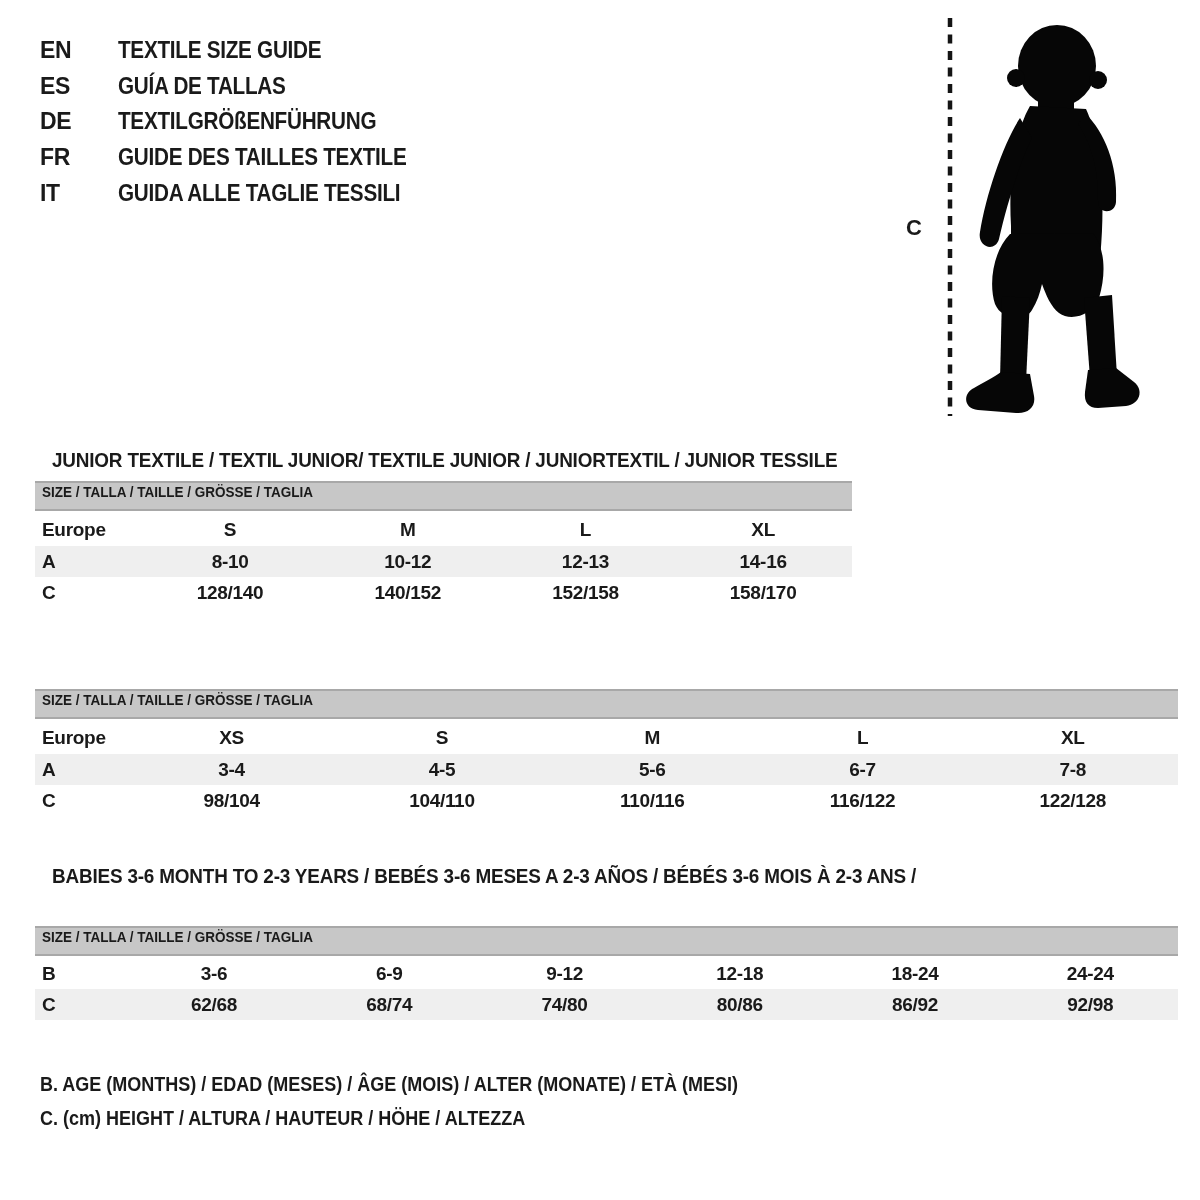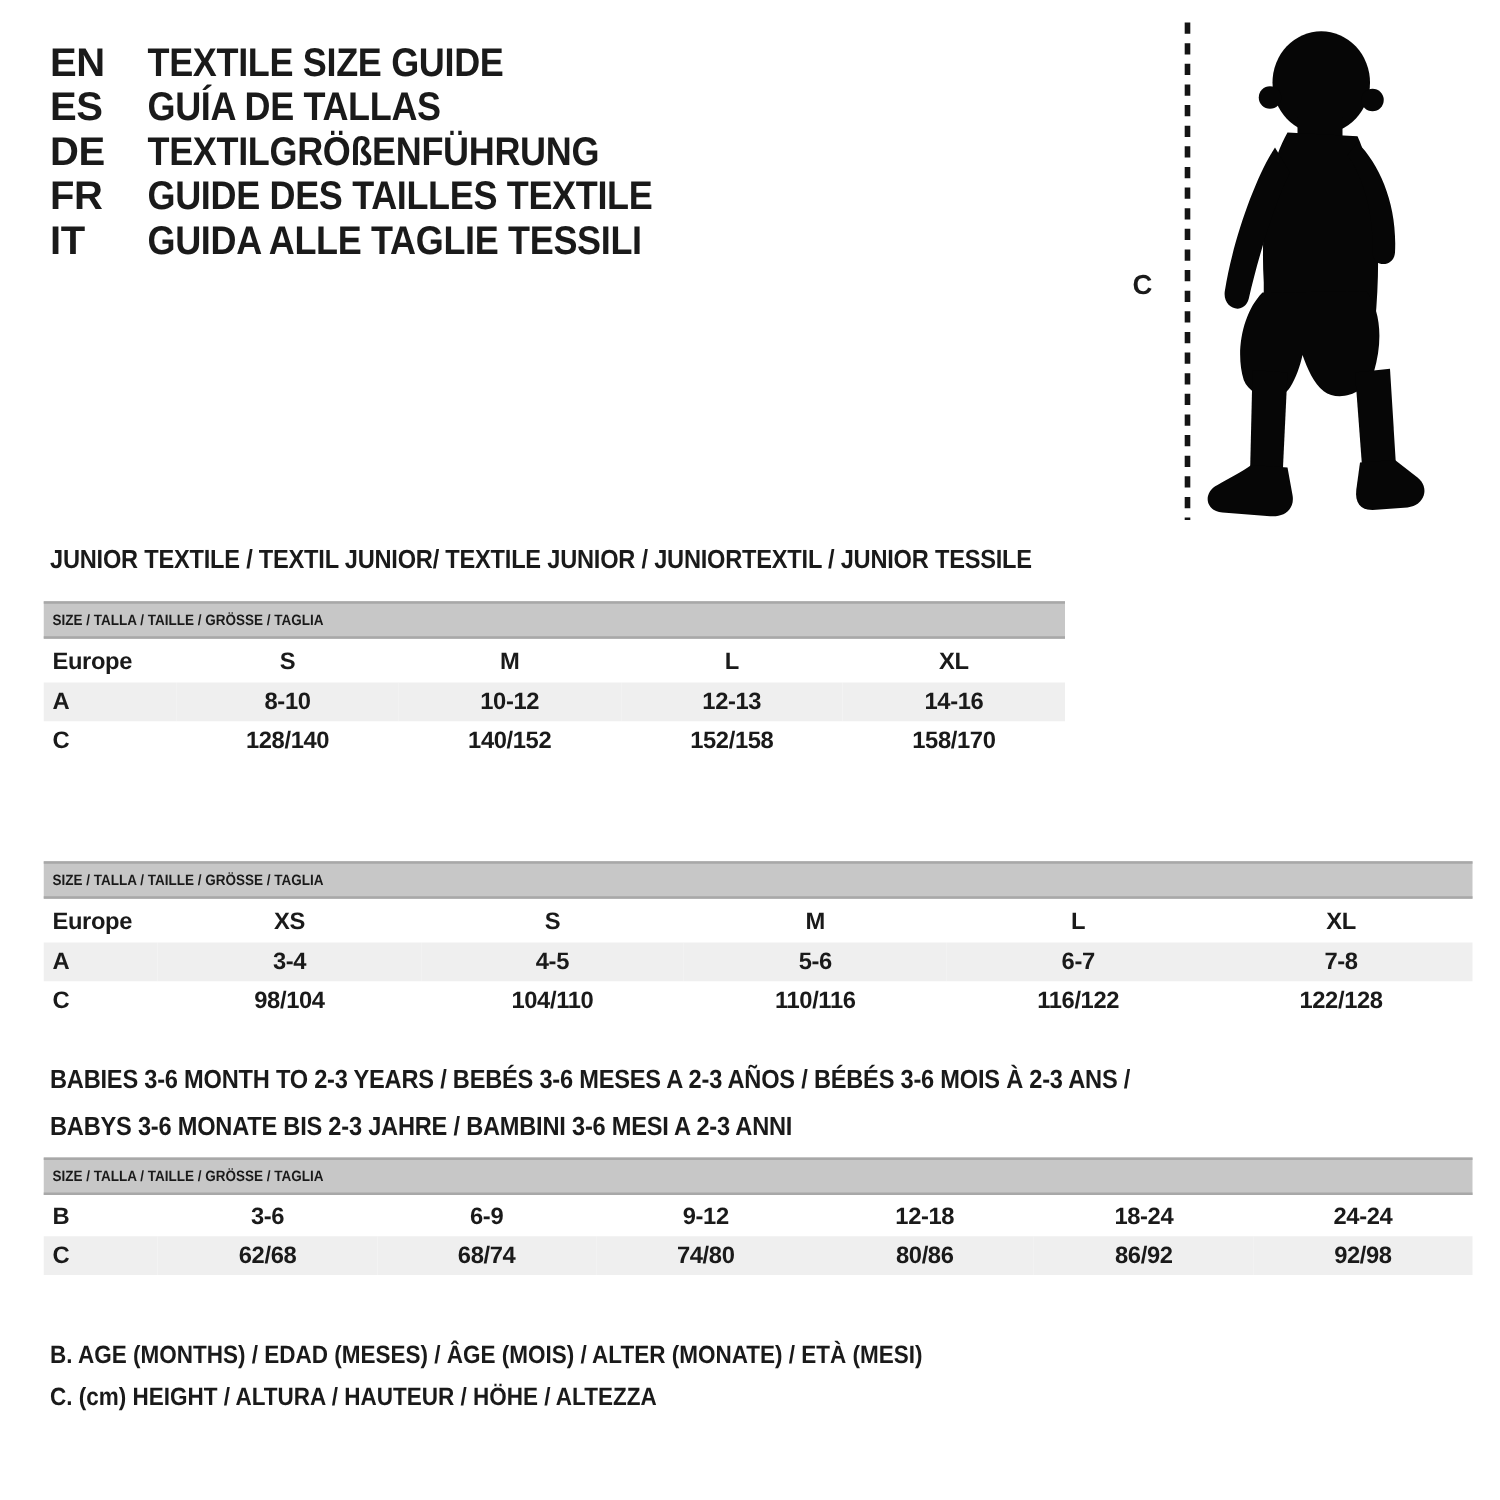--- a/index.html
+++ b/index.html
@@ -13,43 +13,43 @@
   html,body{margin:0;padding:0;background:#fff;}
   #canvas{
     position:relative;width:1200px;height:1200px;background:var(--page-bg);
     font-family:"Liberation Sans",sans-serif;font-weight:bold;color:var(--text);
     overflow:hidden;
   }
   .cond{display:inline-block;transform:scaleX(0.9);transform-origin:0 50%;white-space:nowrap;}
 
   
   .langs{position:absolute;top:33px;left:40px;}
-  .lang-row{display:flex;align-items:flex-end;height:35.6px;font-size:32px;letter-spacing:-0.3px;}
+  .lang-row{display:flex;align-items:center;height:35.6px;font-size:23px;letter-spacing:-0.3px;}
   .lang-row .code{width:78px;flex:0 0 78px;}
 
   
   .figure-svg{position:absolute;left:938px;top:14px;}
   .c-label{position:absolute;left:906px;top:215px;font-size:22px;}
 
   
-  .sec-title{position:absolute;left:40px;margin:0;font-size:21px;font-weight:bold;letter-spacing:-0.2px;white-space:nowrap;}
+  .sec-title{position:absolute;left:40px;margin:12px;font-size:21px;font-weight:bold;letter-spacing:-0.2px;white-space:nowrap;}
   #t-junior{top:436px;}
   #t-children{top:645px;}
   #t-babies{top:845px;line-height:38px;}
   .subscr{font-size:13px;vertical-align:-4px;}
 
   
   .tablewrap{position:absolute;left:35px;}
   #w-junior{top:481px;width:817px;}
   #w-children{top:689px;width:1143px;}
   #w-babies{top:926px;width:1143px;}
   .size-bar{
     height:26px;background:var(--size-bar-bg);
     border-top:2px solid var(--size-bar-border);border-bottom:2px solid var(--size-bar-border);
-    display:flex;align-items:center;padding-left:7px;font-size:12px;
+    display:flex;padding-left:7px;font-size:15px;
   }
   .tablewrap table{width:100%;border-collapse:collapse;table-layout:fixed;margin-top:2px;}
   .tablewrap td{height:31px;padding:0;text-align:center;font-size:19px;letter-spacing:-0.3px;}
   .tablewrap tr.hdr td{height:33px;}
   .tablewrap td.first{text-align:left;padding-left:7px;margin-left:33px;}
   tr.shaded{background:var(--shaded-row-bg);}
 
   
   .legend{position:absolute;left:40px;top:1068px;font-size:20px;line-height:33.5px;}
 </style>
@@ -178,21 +178,20 @@
           <td>110/116</td>
           <td>116/122</td>
           <td>122/128</td>
         </tr>
       </tbody>
     </table>
   </div>
 
   <h2 class="sec-title" id="t-babies">
     <div><span class="cond">BABIES 3-6 MONTH TO 2-3 YEARS / BEBÉS 3-6 MESES A 2-3 AÑOS / BÉBÉS 3-6 MOIS À 2-3 ANS /</span></div>
-    <div><span class="cond">BABYS 3-6 MONATE BIS 2-3 JAHRE / BAMBINI 3-6 MESI A 2-3 ANNI</span></div>
   </h2>
   <div class="tablewrap" id="w-babies">
     <div class="size-bar">
       <span class="cond">SIZE / TALLA / TAILLE / GRÖSSE / TAGLIA</span>
     </div>
     <table>
       <colgroup>
           <col style="width:8%">
           <col>
           <col>

